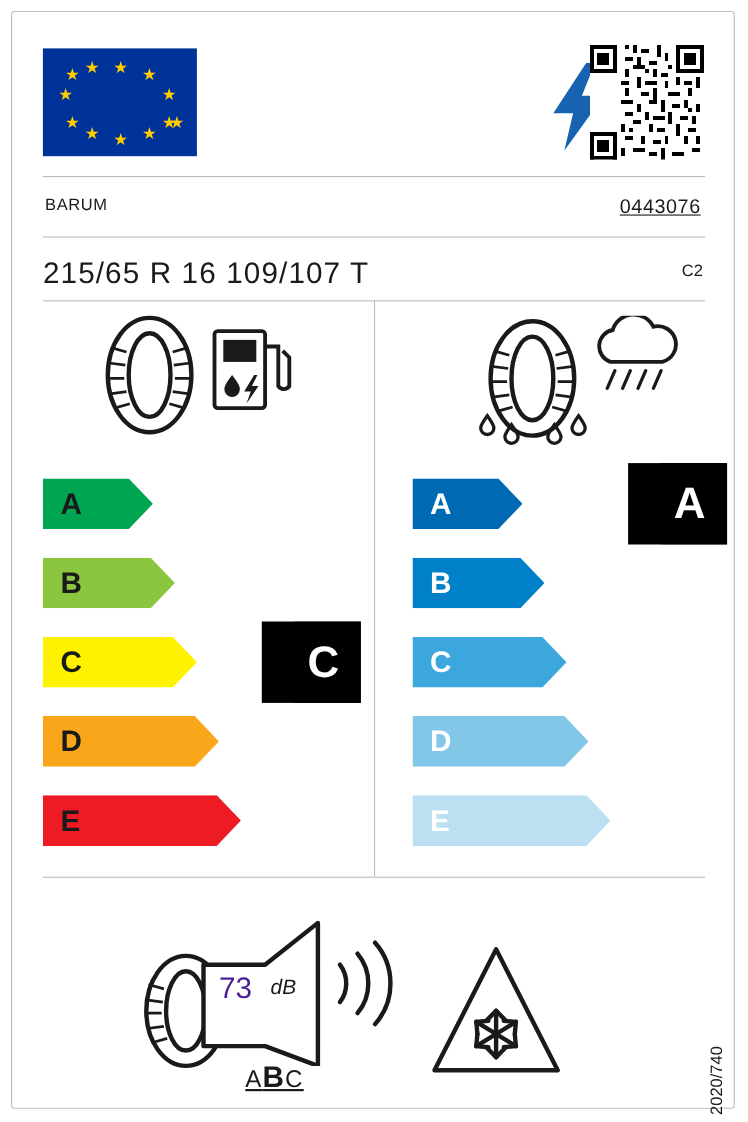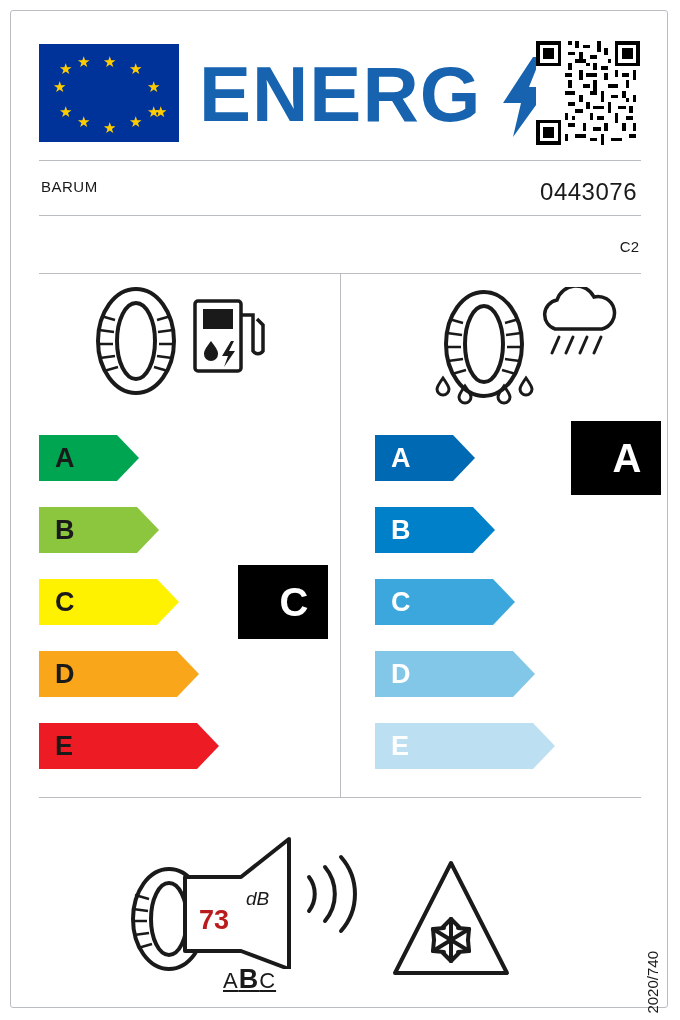--- a/index.html
+++ b/index.html
@@ -92,22 +92,23 @@
     position: absolute;
     left: 30px;
     top: 167px;
     font-size: 15px;
     letter-spacing: 0.5px;
   }
   .code {
     position: absolute;
     right: 30px;
     top: 167px;
-    font-size: 24px;
+    font-size: 18px;
     letter-spacing: 0.5px;
+    text-decoration: underline;
   }
   .size {
     position: absolute;
     left: 28px;
     top: 222px;
     font-size: 27px;
     letter-spacing: 1px;
   }
   .class {
     position: absolute;
@@ -163,23 +164,22 @@
     text-align: center;
     width: 100%;
   }
 
   
   .icon-wrap { position: absolute; }
 
   .noise-num {
     position: absolute;
     font-size: 27px;
-    font-weight: bold;
-    color: #b91c1c;
-    margin-top: 22px;
+    font-weight: normal;
+    color: #4c1d95;
   }
   .noise-db {
     position: absolute;
     font-size: 19px;
     color: #1a1a1a;
   }
   .abc {
     position: absolute;
     font-size: 22px;
     letter-spacing: 1px;
@@ -213,21 +213,20 @@
       <span class="eu-star" style="left:108px; top:60px;">★</span>
       <span class="eu-star" style="left:90px; top:70px;">★</span>
       <span class="eu-star" style="left:64px; top:76px;">★</span>
       <span class="eu-star" style="left:38px; top:70px;">★</span>
       <span class="eu-star" style="left:20px; top:60px;">★</span>
       <span class="eu-star" style="left:14px; top:35px;">★</span>
       <span class="eu-star" style="left:20px; top:17px;">★</span>
       <span class="eu-star" style="left:38px; top:10px;">★</span>
     </div>
 
-    <div class="energ-text">ENERG</div>
 
     <svg class="bolt" viewBox="0 0 46 80">
       <polygon points="30,0 0,46 18,46 10,80 46,30 26,30 38,0" fill="#1763b0"></polygon>
     </svg>
 
     <svg class="qr" viewBox="0 0 29 29" shape-rendering="crispEdges">
       <rect width="29" height="29" fill="#fff"></rect>
       <g fill="#000">
         <rect x="0" y="0" width="7" height="1"></rect>
           <rect x="0" y="6" width="7" height="1"></rect>
@@ -307,20 +306,21 @@
     </svg>
   </div>
 
   <div class="hr" style="top:149px;"></div>
 
   <div class="brand">BARUM</div>
   <div class="code">0443076</div>
 
   <div class="hr" style="top:204px;"></div>
 
+  <div class="size">215/65 R 16 109/107 T</div>
   <div class="class">C2</div>
 
   <div class="hr" style="top:262px;"></div>
 
   <div class="vr" style="left:329px; top:262px; height:524px;"></div>
 
   <div class="icon-wrap" style="left:80px; top:275px; width:90px; height:110px;">
     <svg viewBox="0 0 90 110" width="90" height="110">
       <ellipse cx="45" cy="55" rx="38" ry="52" fill="none" stroke="#1a1a1a" stroke-width="4"></ellipse>
       <ellipse cx="45" cy="55" rx="19" ry="38" fill="none" stroke="#1a1a1a" stroke-width="4"></ellipse>

